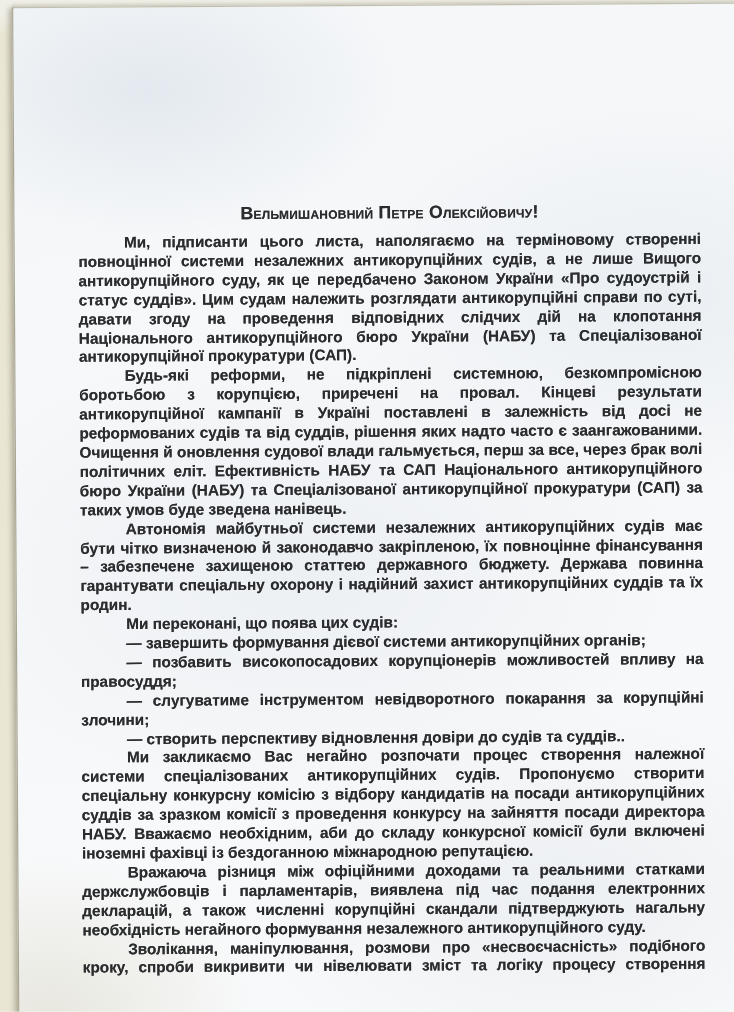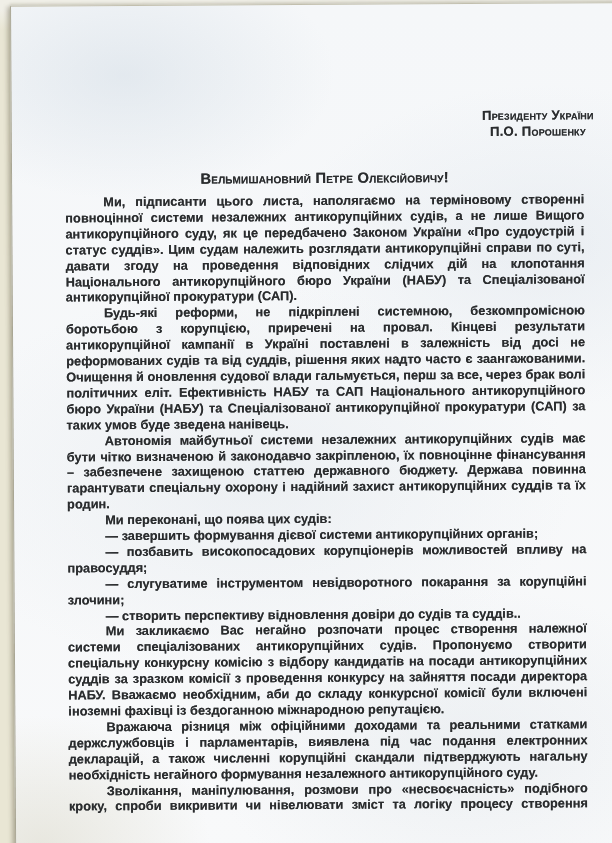--- a/index.html
+++ b/index.html
@@ -85,24 +85,20 @@
     
     text-align-last:justify;
   }
 </style>
 </head>
 <body>
 
 <div class="scene">
   <div class="paper">
 
-    <div class="recipient">
-      <div>Президенту України</div>
-      <div>П.О. Порошенку</div>
-    </div>
 
     <div class="salutation">Вельмишановний Петре Олексійовичу!</div>
 
     <div class="body-text">
       <p class="para">Ми, підписанти цього листа, наполягаємо на терміновому створенні повноцінної системи незалежних антикорупційних судів, а не лише Вищого антикорупційного суду, як це передбачено Законом України «Про судоустрій і статус суддів». Цим судам належить розглядати антикорупційні справи по суті, давати згоду на проведення відповідних слідчих дій на клопотання Національного антикорупційного бюро України (НАБУ) та Спеціалізованої антикорупційної прокуратури (САП).</p>
       <p class="para">Будь-які реформи, не підкріплені системною, безкомпромісною боротьбою з корупцією, приречені на провал. Кінцеві результати антикорупційної кампанії в Україні поставлені в залежність від досі не реформованих судів та від суддів, рішення яких надто часто є заангажованими. Очищення й оновлення судової влади гальмується, перш за все, через брак волі політичних еліт. Ефективність НАБУ та САП Національного антикорупційного бюро України (НАБУ) та Спеціалізованої антикорупційної прокуратури (САП) за таких умов буде зведена нанівець.</p>
       <p class="para">Автономія майбутньої системи незалежних антикорупційних судів має бути чітко визначеною й законодавчо закріпленою, їх повноцінне фінансування – забезпечене захищеною статтею державного бюджету. Держава повинна гарантувати спеціальну охорону і надійний захист антикорупційних суддів та їх родин.</p>
 
       <p class="para">Ми переконані, що поява цих судів:</p>
       <p class="para">— завершить формування дієвої системи антикорупційних органів;</p>

